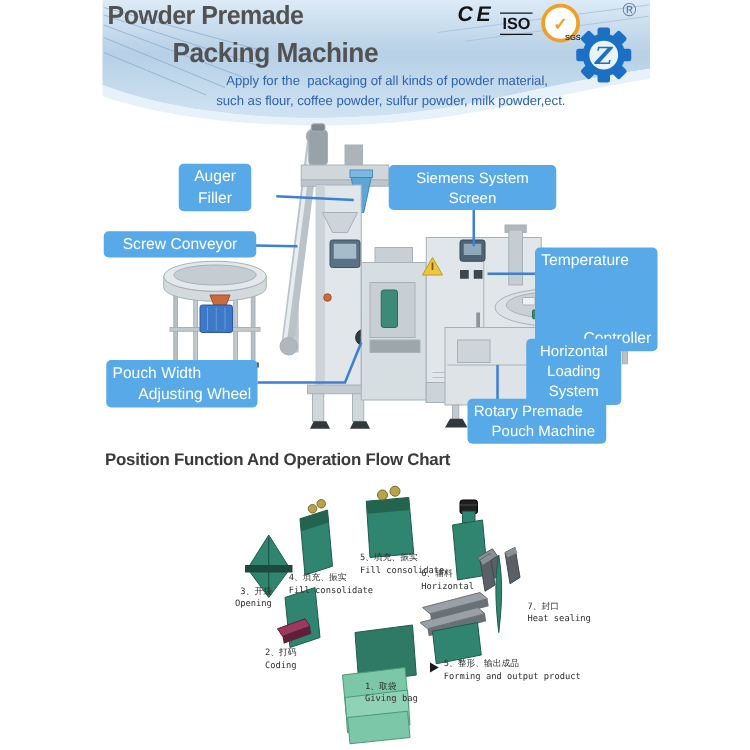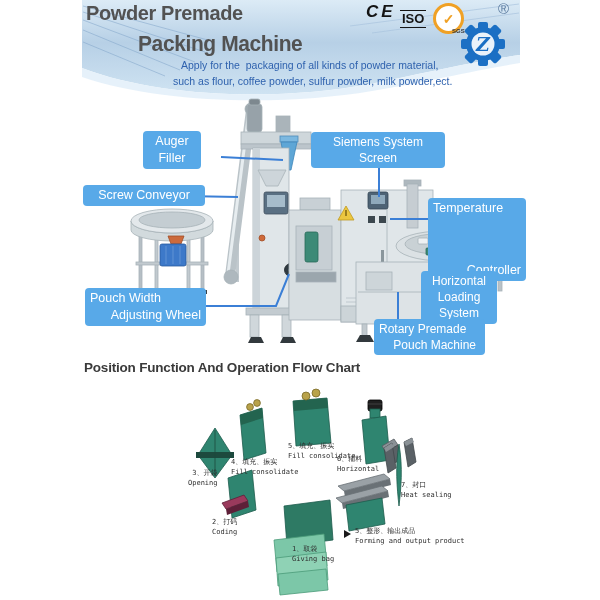--- a/index.html
+++ b/index.html
@@ -46,21 +46,21 @@
                 color:#3a3a3a;letter-spacing:-0.2px;}
   .flabel{position:absolute;font-family:"DejaVu Sans Mono",monospace;font-size:7px;
           line-height:1.45;color:#2d2d2d;white-space:nowrap;}
   .flabel span{display:block;}
   .fl-1{left:292px;top:544px;}
   .fl-2{left:212px;top:517px;}
   .fl-3{left:188px;top:468px;text-align:right;}
   .fl-4{left:231px;top:457px;}
   .fl-5{left:288px;top:441px;}
   .fl-6{left:337px;top:454px;}
-  .fl-7{left:401px;top:480px;}
+  .fl-7{left:401px;top:480px;padding-left:21px;}
   .fl-8{left:355px;top:526px;}
 </style>
 </head>
 <body>
 
 <div id="page">
 
   <svg width="600" height="600" viewBox="0 0 600 600">
     <defs>
       <linearGradient id="hdrGrad" x1="0" y1="0" x2="0" y2="1">

